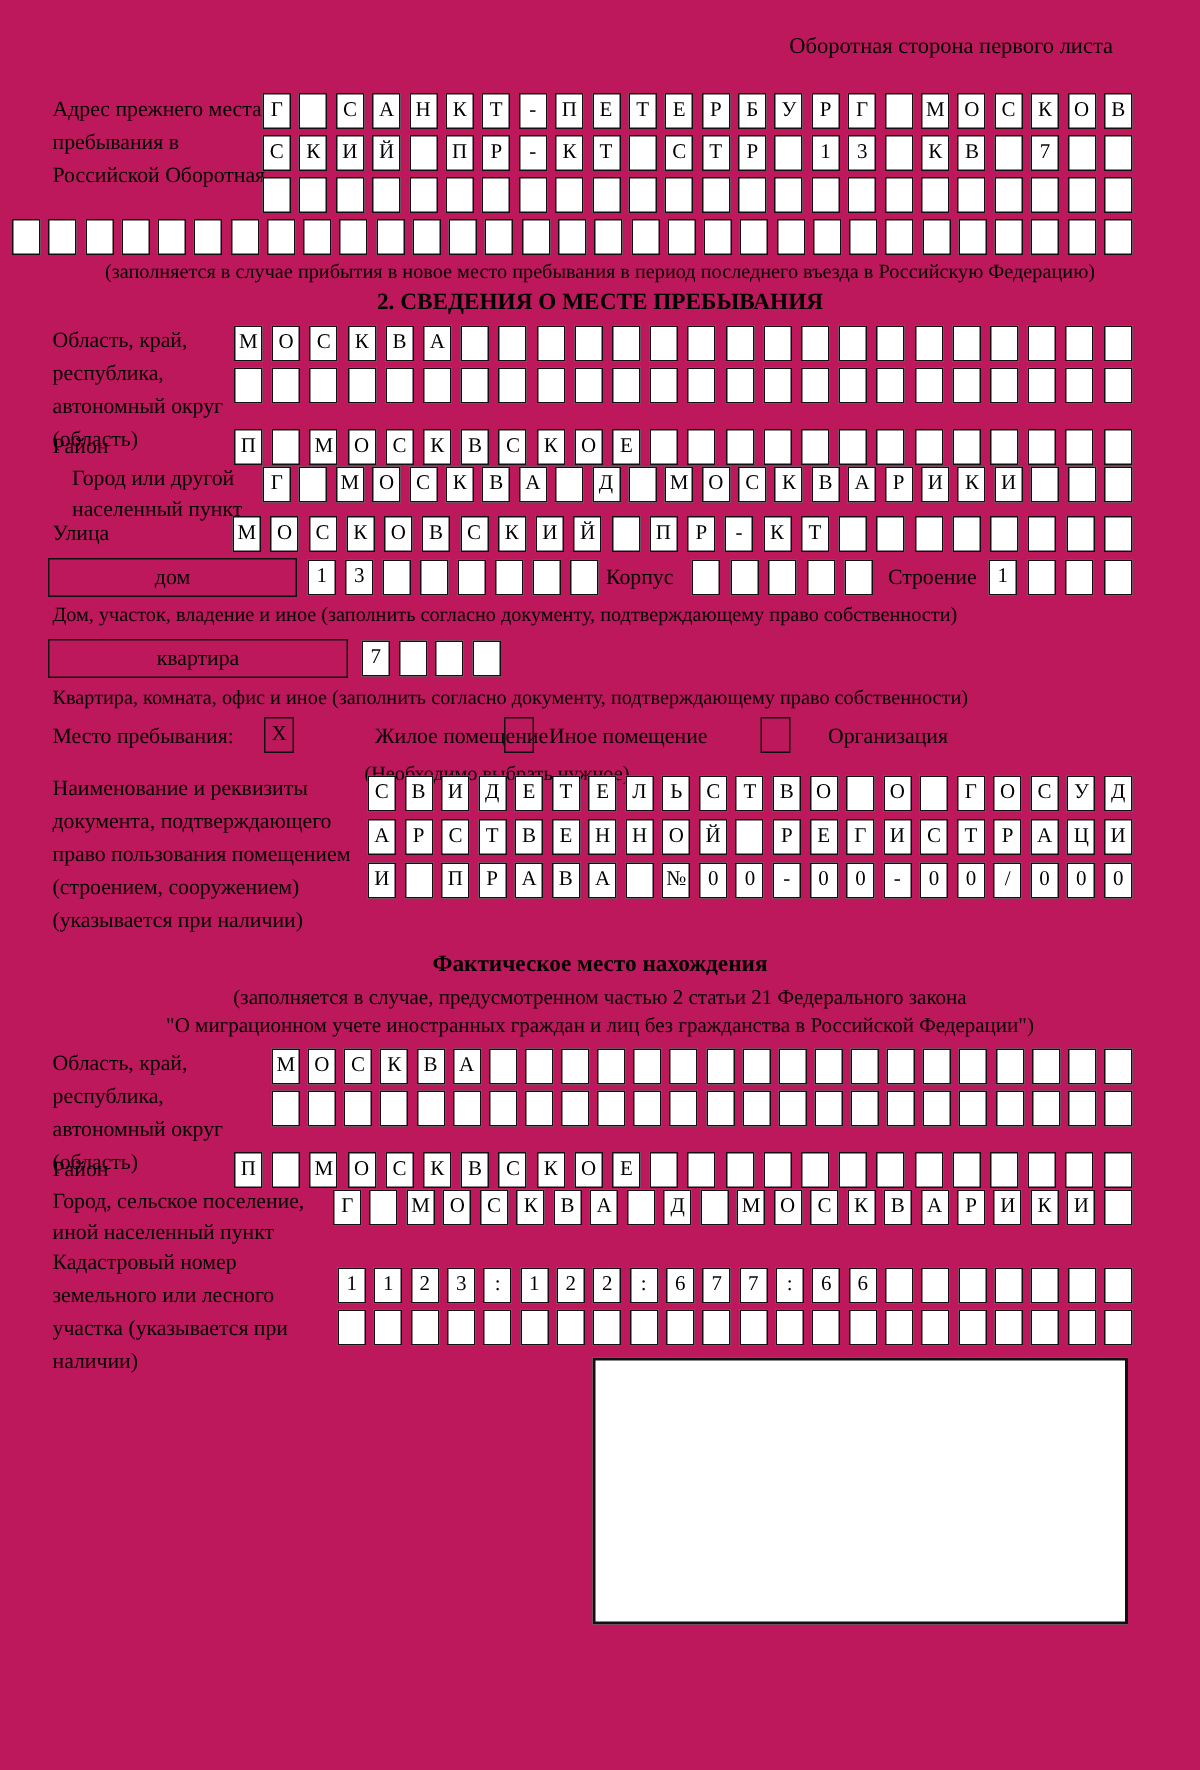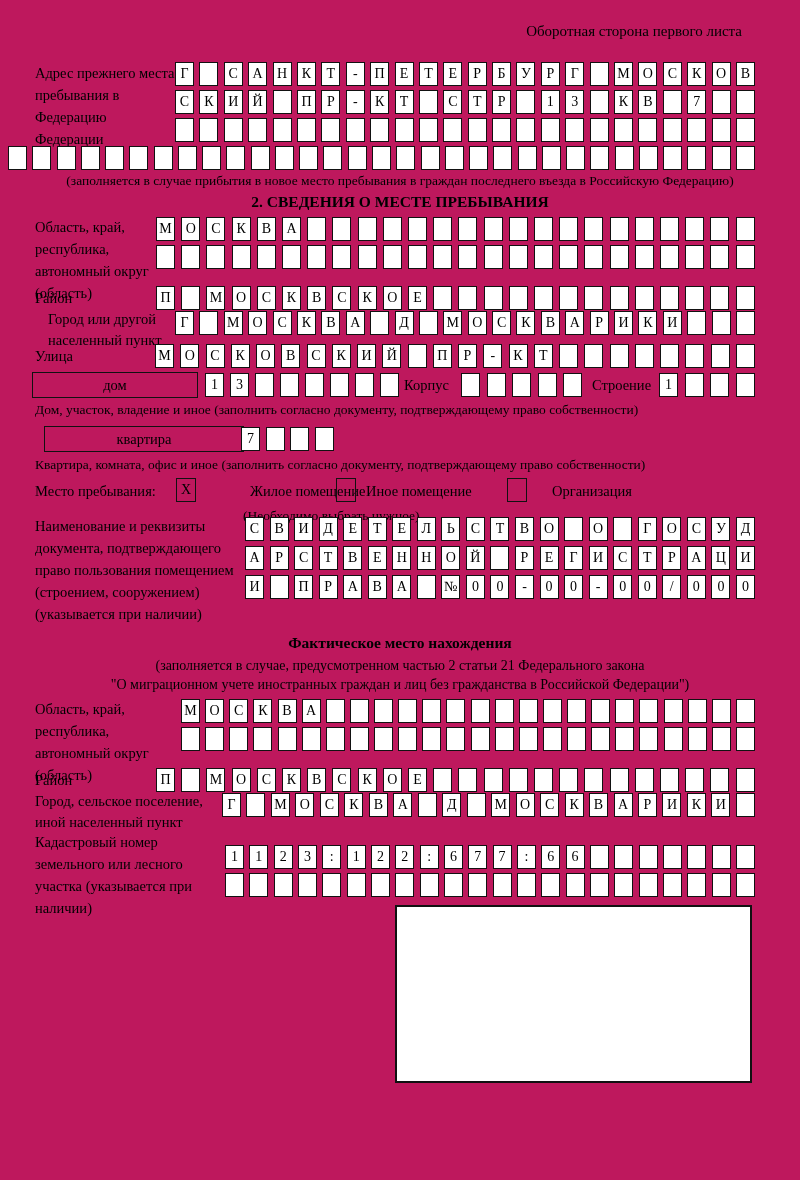--- a/index.html
+++ b/index.html
@@ -18,21 +18,21 @@
         display:flex;align-items:center;justify-content:center;font-size:14px;}
   .stampbox{position:absolute;border:2px solid #111;box-sizing:border-box;background:#fff;}
 </style>
 </head>
 <body>
 
 <div class="page">
 
   <div class="lbl" style="top:20px;right:58px;font-size:15px;">Оборотная сторона первого листа</div>
 
-  <div class="lbl" style="left:35px;top:62px;width:142px;">Адрес прежнего места пребывания в Федерацию Федерации</div>
+  <div class="lbl" style="left:35px;top:62px;width:142px;">Адрес прежнего места пребывания в Российской Оборотная</div>
   <div class="cellrow" style="left:175px;top:62px;width:580px;">
       <span class="cell">Г</span>
       <span class="cell"></span>
       <span class="cell">С</span>
       <span class="cell">А</span>
       <span class="cell">Н</span>
       <span class="cell">К</span>
       <span class="cell">Т</span>
       <span class="cell">-</span>
       <span class="cell">П</span>
@@ -130,21 +130,21 @@
       <span class="cell"></span>
       <span class="cell"></span>
       <span class="cell"></span>
       <span class="cell"></span>
       <span class="cell"></span>
       <span class="cell"></span>
       <span class="cell"></span>
       <span class="cell"></span>
       <span class="cell"></span>
     </div>
-  <div class="note center" style="top:172px;">(заполняется в случае прибытия в новое место пребывания в граждан последнего въезда в Российскую Федерацию)</div>
+  <div class="note center" style="top:172px;">(заполняется в случае прибытия в новое место пребывания в период последнего въезда в Российскую Федерацию)</div>
 
   <div class="title" style="top:193px;">2. СВЕДЕНИЯ О МЕСТЕ ПРЕБЫВАНИЯ</div>
 
   <div class="lbl" style="left:35px;top:216px;width:118px;">Область, край, республика, автономный округ (область)</div>
   <div class="cellrow" style="left:156px;top:217px;width:599px;">
       <span class="cell">М</span>
       <span class="cell">О</span>
       <span class="cell">С</span>
       <span class="cell">К</span>
       <span class="cell">В</span>
@@ -300,21 +300,21 @@
     </div>
   <div class="lbl" style="left:592px;top:374px;">Строение</div>
   <div class="cellrow" style="left:659px;top:373px;width:96px;">
       <span class="cell">1</span>
       <span class="cell"></span>
       <span class="cell"></span>
       <span class="cell"></span>
     </div>
   <div class="note" style="left:35px;top:401px;">Дом, участок, владение и иное (заполнить согласно документу, подтверждающему право собственности)</div>
 
-  <div class="namebox" style="left:44px;top:426px;width:200px;">квартира</div>
+  <div class="namebox" style="left:32px;top:426px;width:200px;">квартира</div>
   <div class="cellrow" style="left:241px;top:427px;width:93px;">
       <span class="cell">7</span>
       <span class="cell"></span>
       <span class="cell"></span>
       <span class="cell"></span>
     </div>
   <div class="note" style="left:35px;top:456px;">Квартира, комната, офис и иное (заполнить согласно документу, подтверждающему право собственности)</div>
 
   <div class="lbl" style="left:35px;top:480px;">Место пребывания:</div>
   <div class="checkbox" style="left:176px;top:478px;">X</div>

